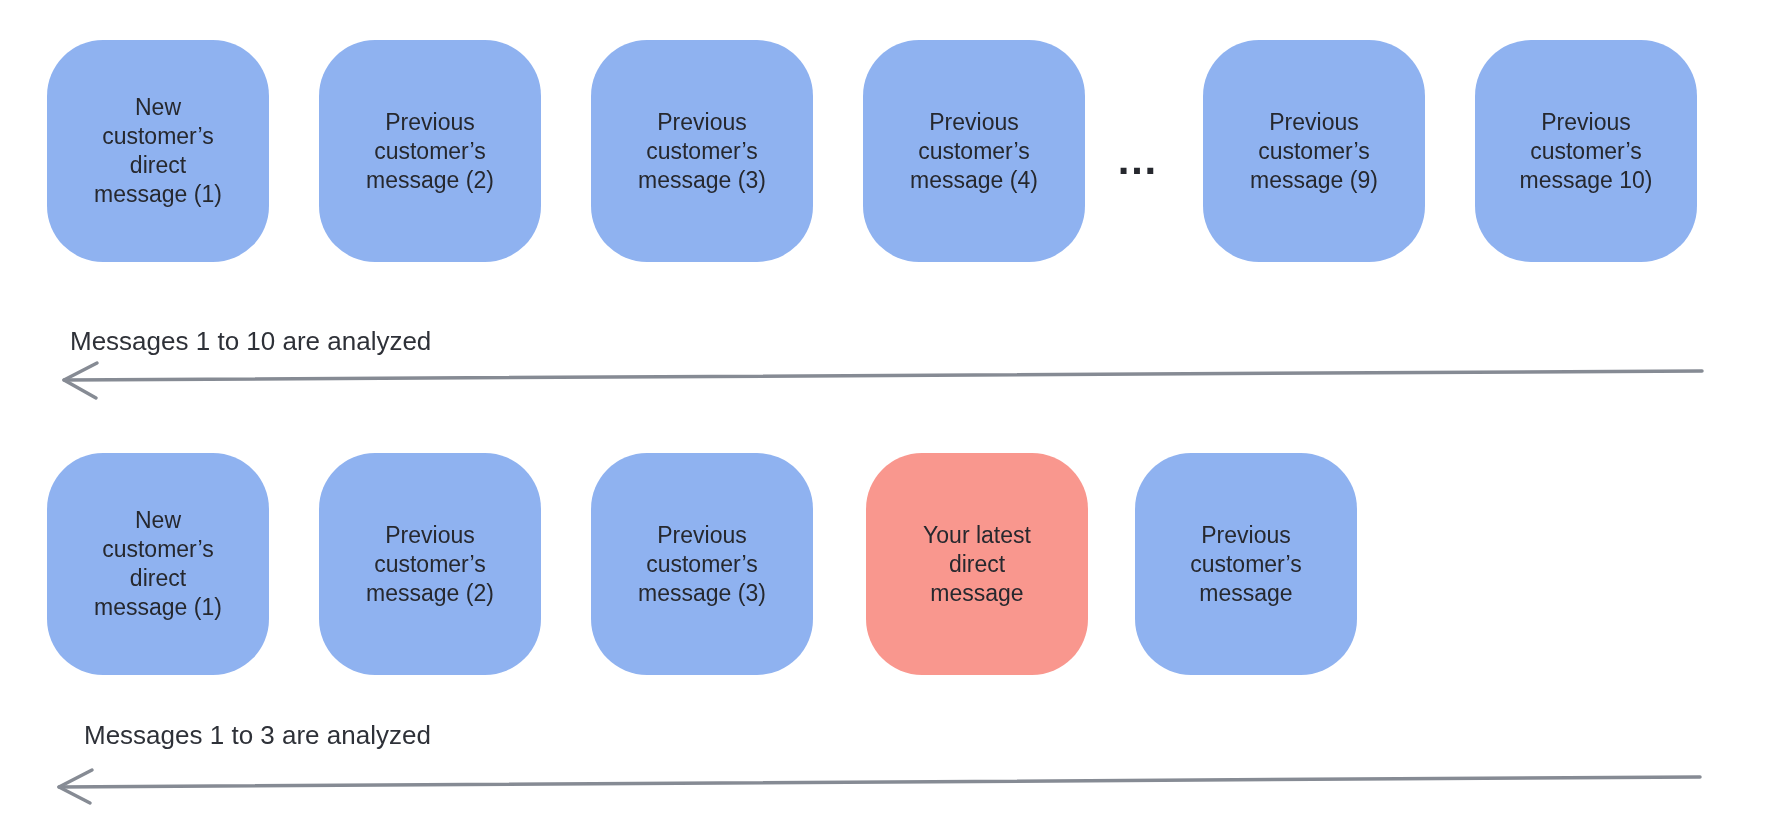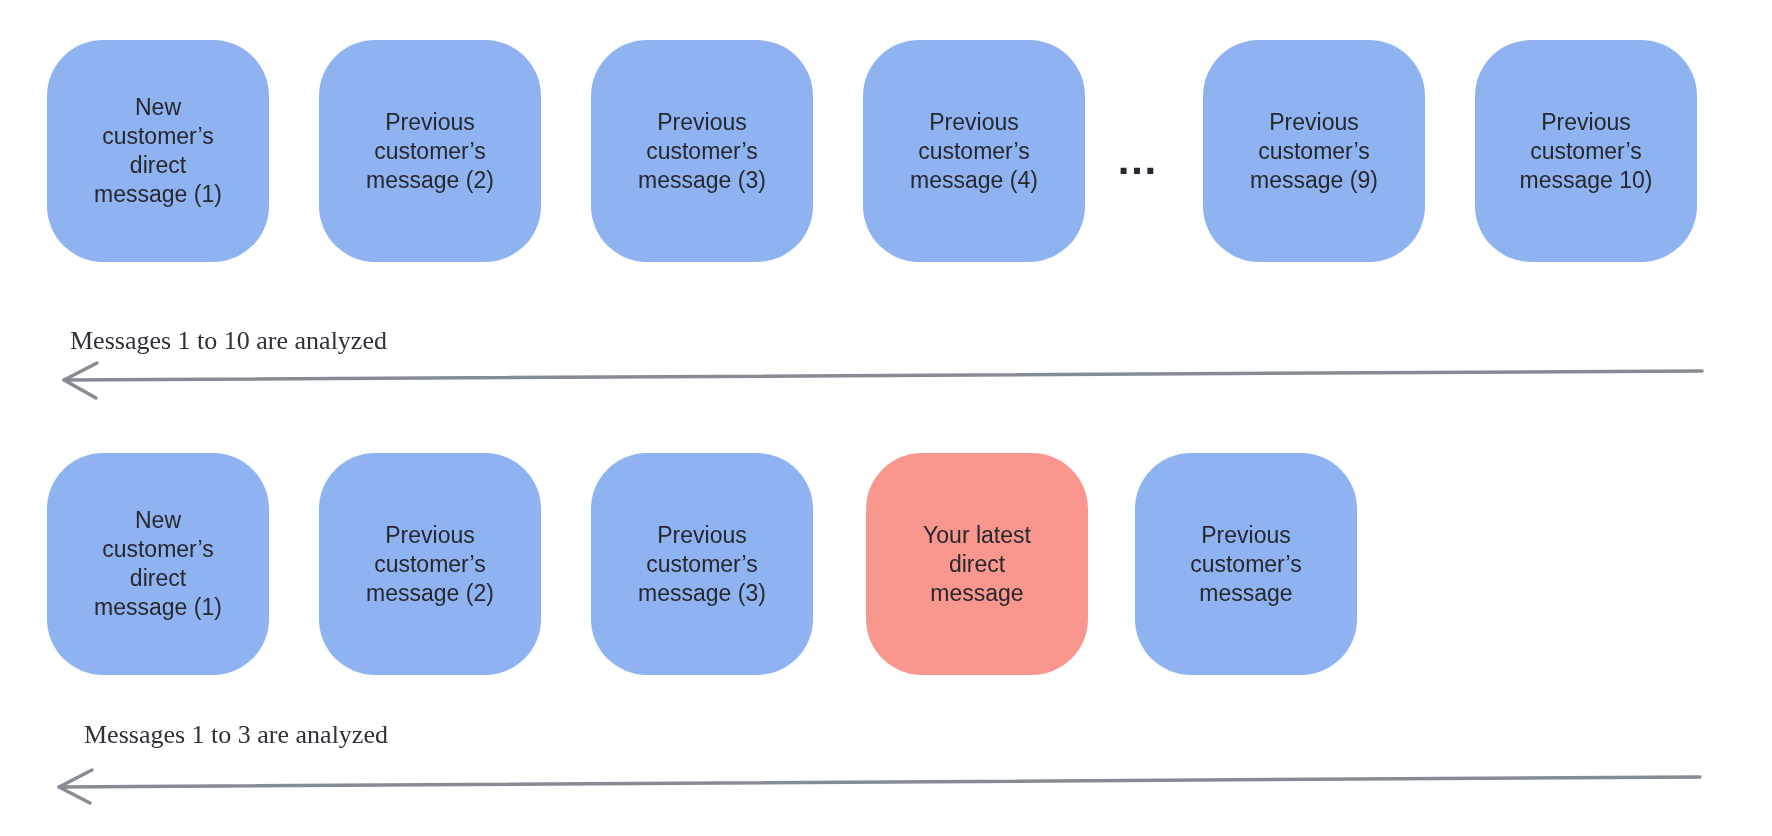--- a/index.html
+++ b/index.html
@@ -35,21 +35,20 @@
     left:1108px;top:128px;width:56px;height:64px;
     display:flex;align-items:center;justify-content:center;
     font-size:42px;font-weight:800;letter-spacing:-2px;
     color:var(--box_text);
   }
   .caption{
     position:absolute;
     font-size:26px;
     color:var(--caption_text);
     white-space:nowrap;
-    font-family:Liberation Serif, serif;
   }
   .caption.c1{left:70px;top:326px;}
   .caption.c2{left:84px;top:720px;}
   svg.arrows{position:absolute;left:0;top:0;width:1772px;height:836px;pointer-events:none;}
   svg.arrows path{stroke:var(--arrow);stroke-width:3.5;fill:none;stroke-linecap:round;stroke-linejoin:round;}
 </style>
 </head>
 <body>
 
 <div class="canvas">

